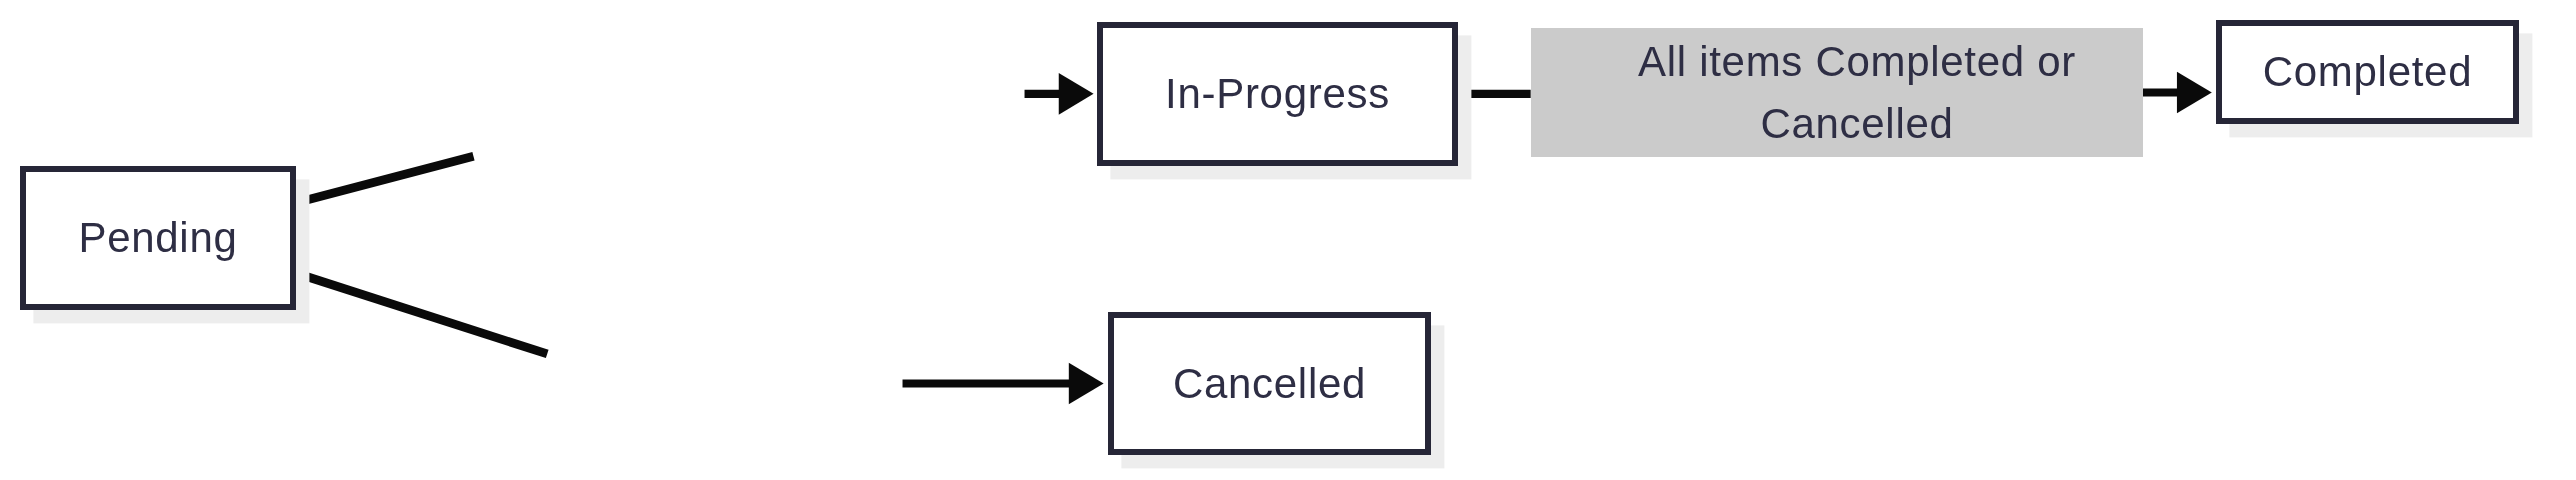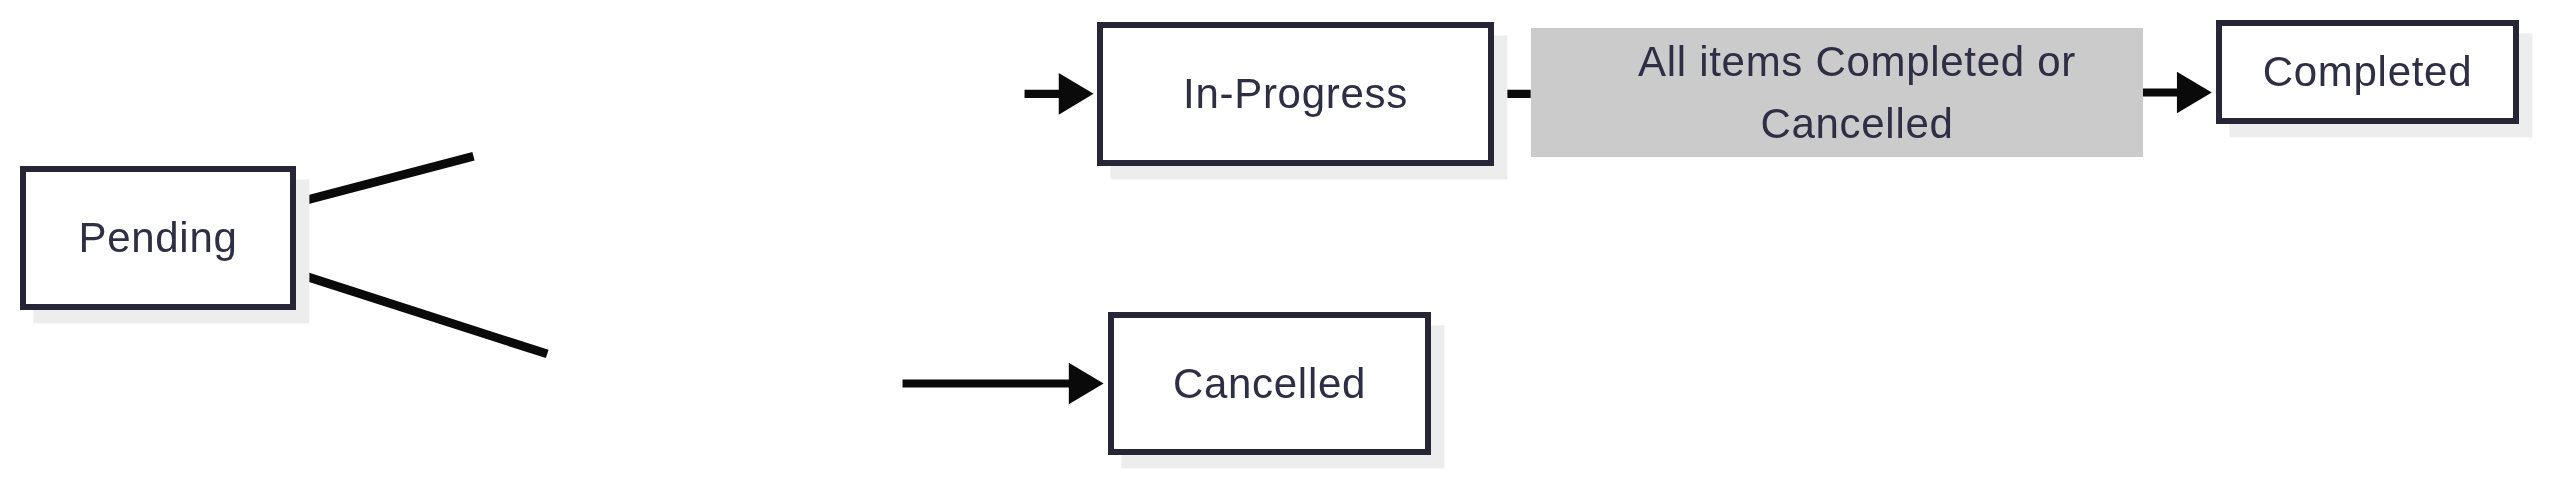--- a/index.html
+++ b/index.html
@@ -31,21 +31,21 @@
     display: flex;
     align-items: center;
     justify-content: center;
     color: #2e2e44;
     font-size: 42px;
     letter-spacing: 0.7px;
     white-space: nowrap;
     z-index: 2;
   }
   .node-pending    { left: 20px;   top: 166px; width: 276px; height: 144px; }
-  .node-inprogress { left: 1097px; top: 21.5px;  width: 397px; height: 144px; }
+  .node-inprogress { left: 1097px; top: 21.5px;  width: 361px; height: 144px; }
   .node-completed  { left: 2216px; top: 20px;  width: 303px; height: 104px; }
   .node-cancelled  { left: 1108px; top: 312px; width: 323px; height: 143px; }
 
   .edge-label {
     position: absolute;
     box-sizing: border-box;
     background: #cbcbcb;
     color: #2e2e44;
     display: flex;
     flex-direction: column;

